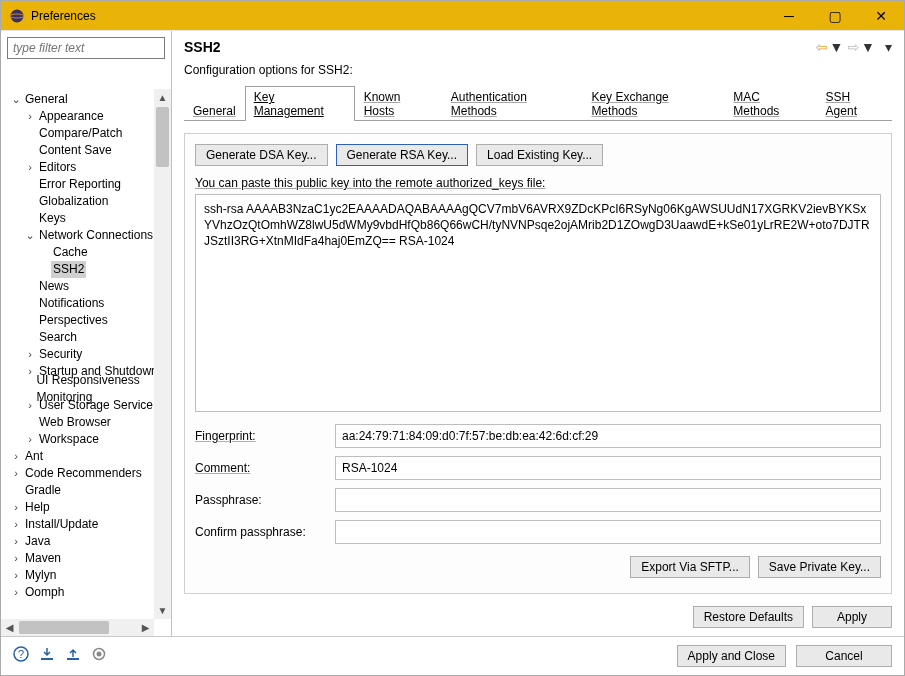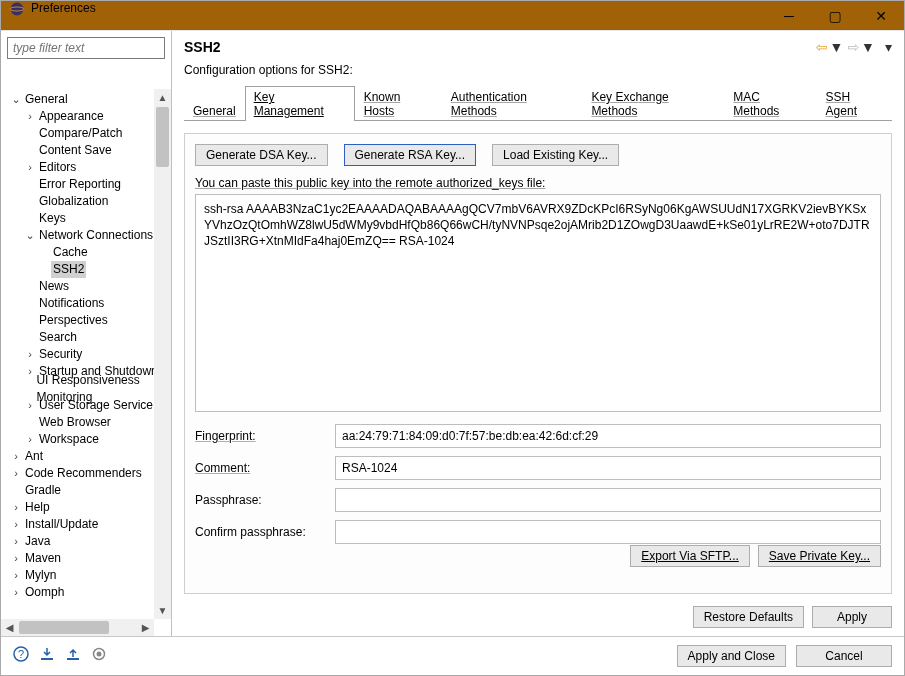--- a/index.html
+++ b/index.html
@@ -13,23 +13,23 @@
     height: 676px;
     overflow: hidden;
     border: 1px solid #aaa;
     display: flex;
     flex-direction: column;
   }
   
   .titlebar {
     height: 30px;
     display: flex;
-    align-items: flex-start;
+    align-items: center;
     padding: 0 0 0 8px;
-    background: #a16207;
+    background: #eab308;
     border-bottom: 1px solid #e5e5e5;
   }
   .titlebar .icon { width: 16px; height: 16px; margin-right: 6px; display:inline-flex; }
   .titlebar .title { flex: 1; font-size: 12px; }
   .winbtns { display: flex; height: 100%; }
   .winbtn {
     width: 46px;
     display: flex; align-items: center; justify-content: center;
     font-size: 14px;
     font-family: "Segoe UI Symbol", sans-serif;
@@ -149,21 +149,21 @@
 
   .panel {
     margin: 12px;
     border: 1px solid #cfcfcf;
     background: #fdfdfd;
     padding: 10px;
     flex:1;
     display:flex; flex-direction:column;
     overflow:hidden;
   }
-  .btnrow { display:flex; gap:16px; margin-bottom:10px; }
+  .btnrow { display:flex; gap:8px; margin-bottom:10px; }
   .btn {
     background:#e9e9e9;
     border:1px solid #adadad;
     padding:3px 10px;
     font-size:12px;
     cursor:default;
   }
   .btn.focused { outline:2px solid #206a0; outline-offset:-1px; border-color:#2e5fbf; }
   .hint { text-decoration: underline; text-decoration-color: rgba(0,0,0,0.35); margin-bottom:4px; }
   .pubkey {
@@ -181,21 +181,21 @@
   .form label { align-self:center; text-decoration: underline; text-decoration-color: rgba(0,0,0,0.3);}
   .form label.plain { text-decoration:none; }
   .form input {
     border:1px solid #bdbdbd;
     padding:2px 6px;
     font-size:12px;
     height:24px;
     background:#fff;
   }
   .panel-buttons {
-    display:flex; justify-content:flex-end; gap:8px; margin-top:1px;text-decoration:underline;
+    display:flex; justify-content:flex-end; gap:8px; margin-top:12px;
   }
 
   .bottom-right-buttons {
     display:flex; justify-content:flex-end; gap:8px;
     padding: 0 12px 8px 12px;
   }
 
   
   .footer {
     border-top:1px solid #c8c8c8;

